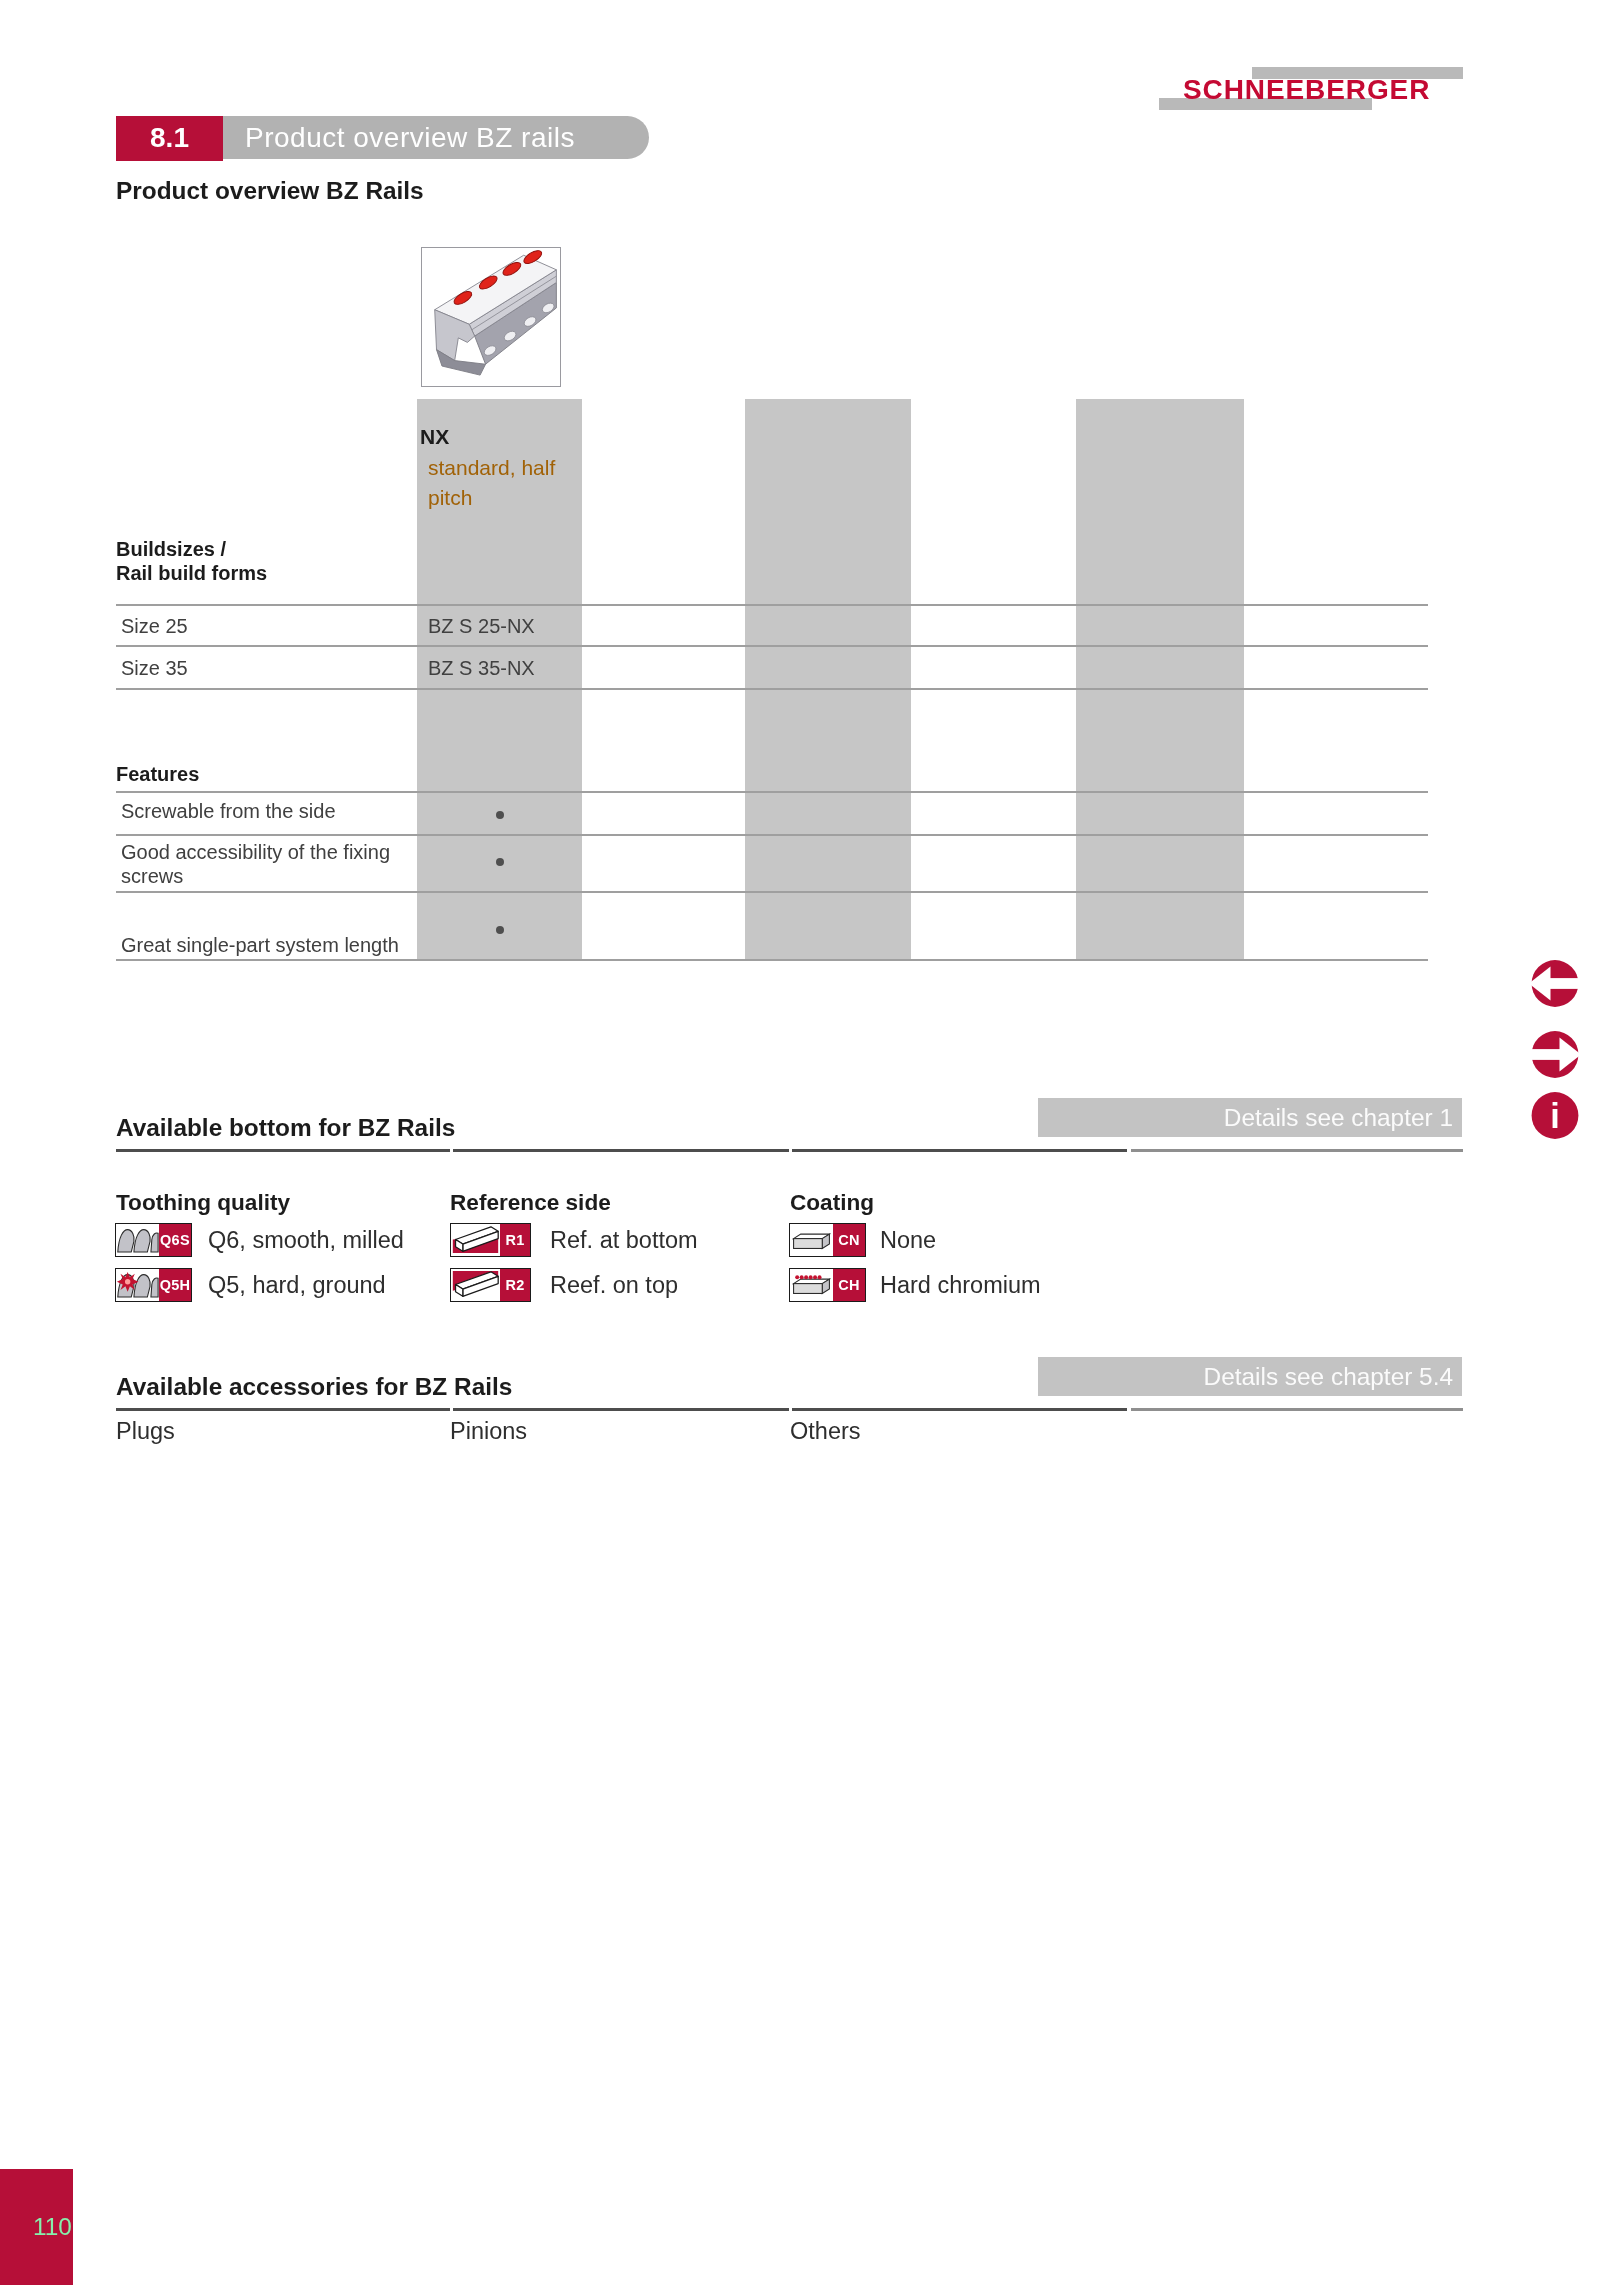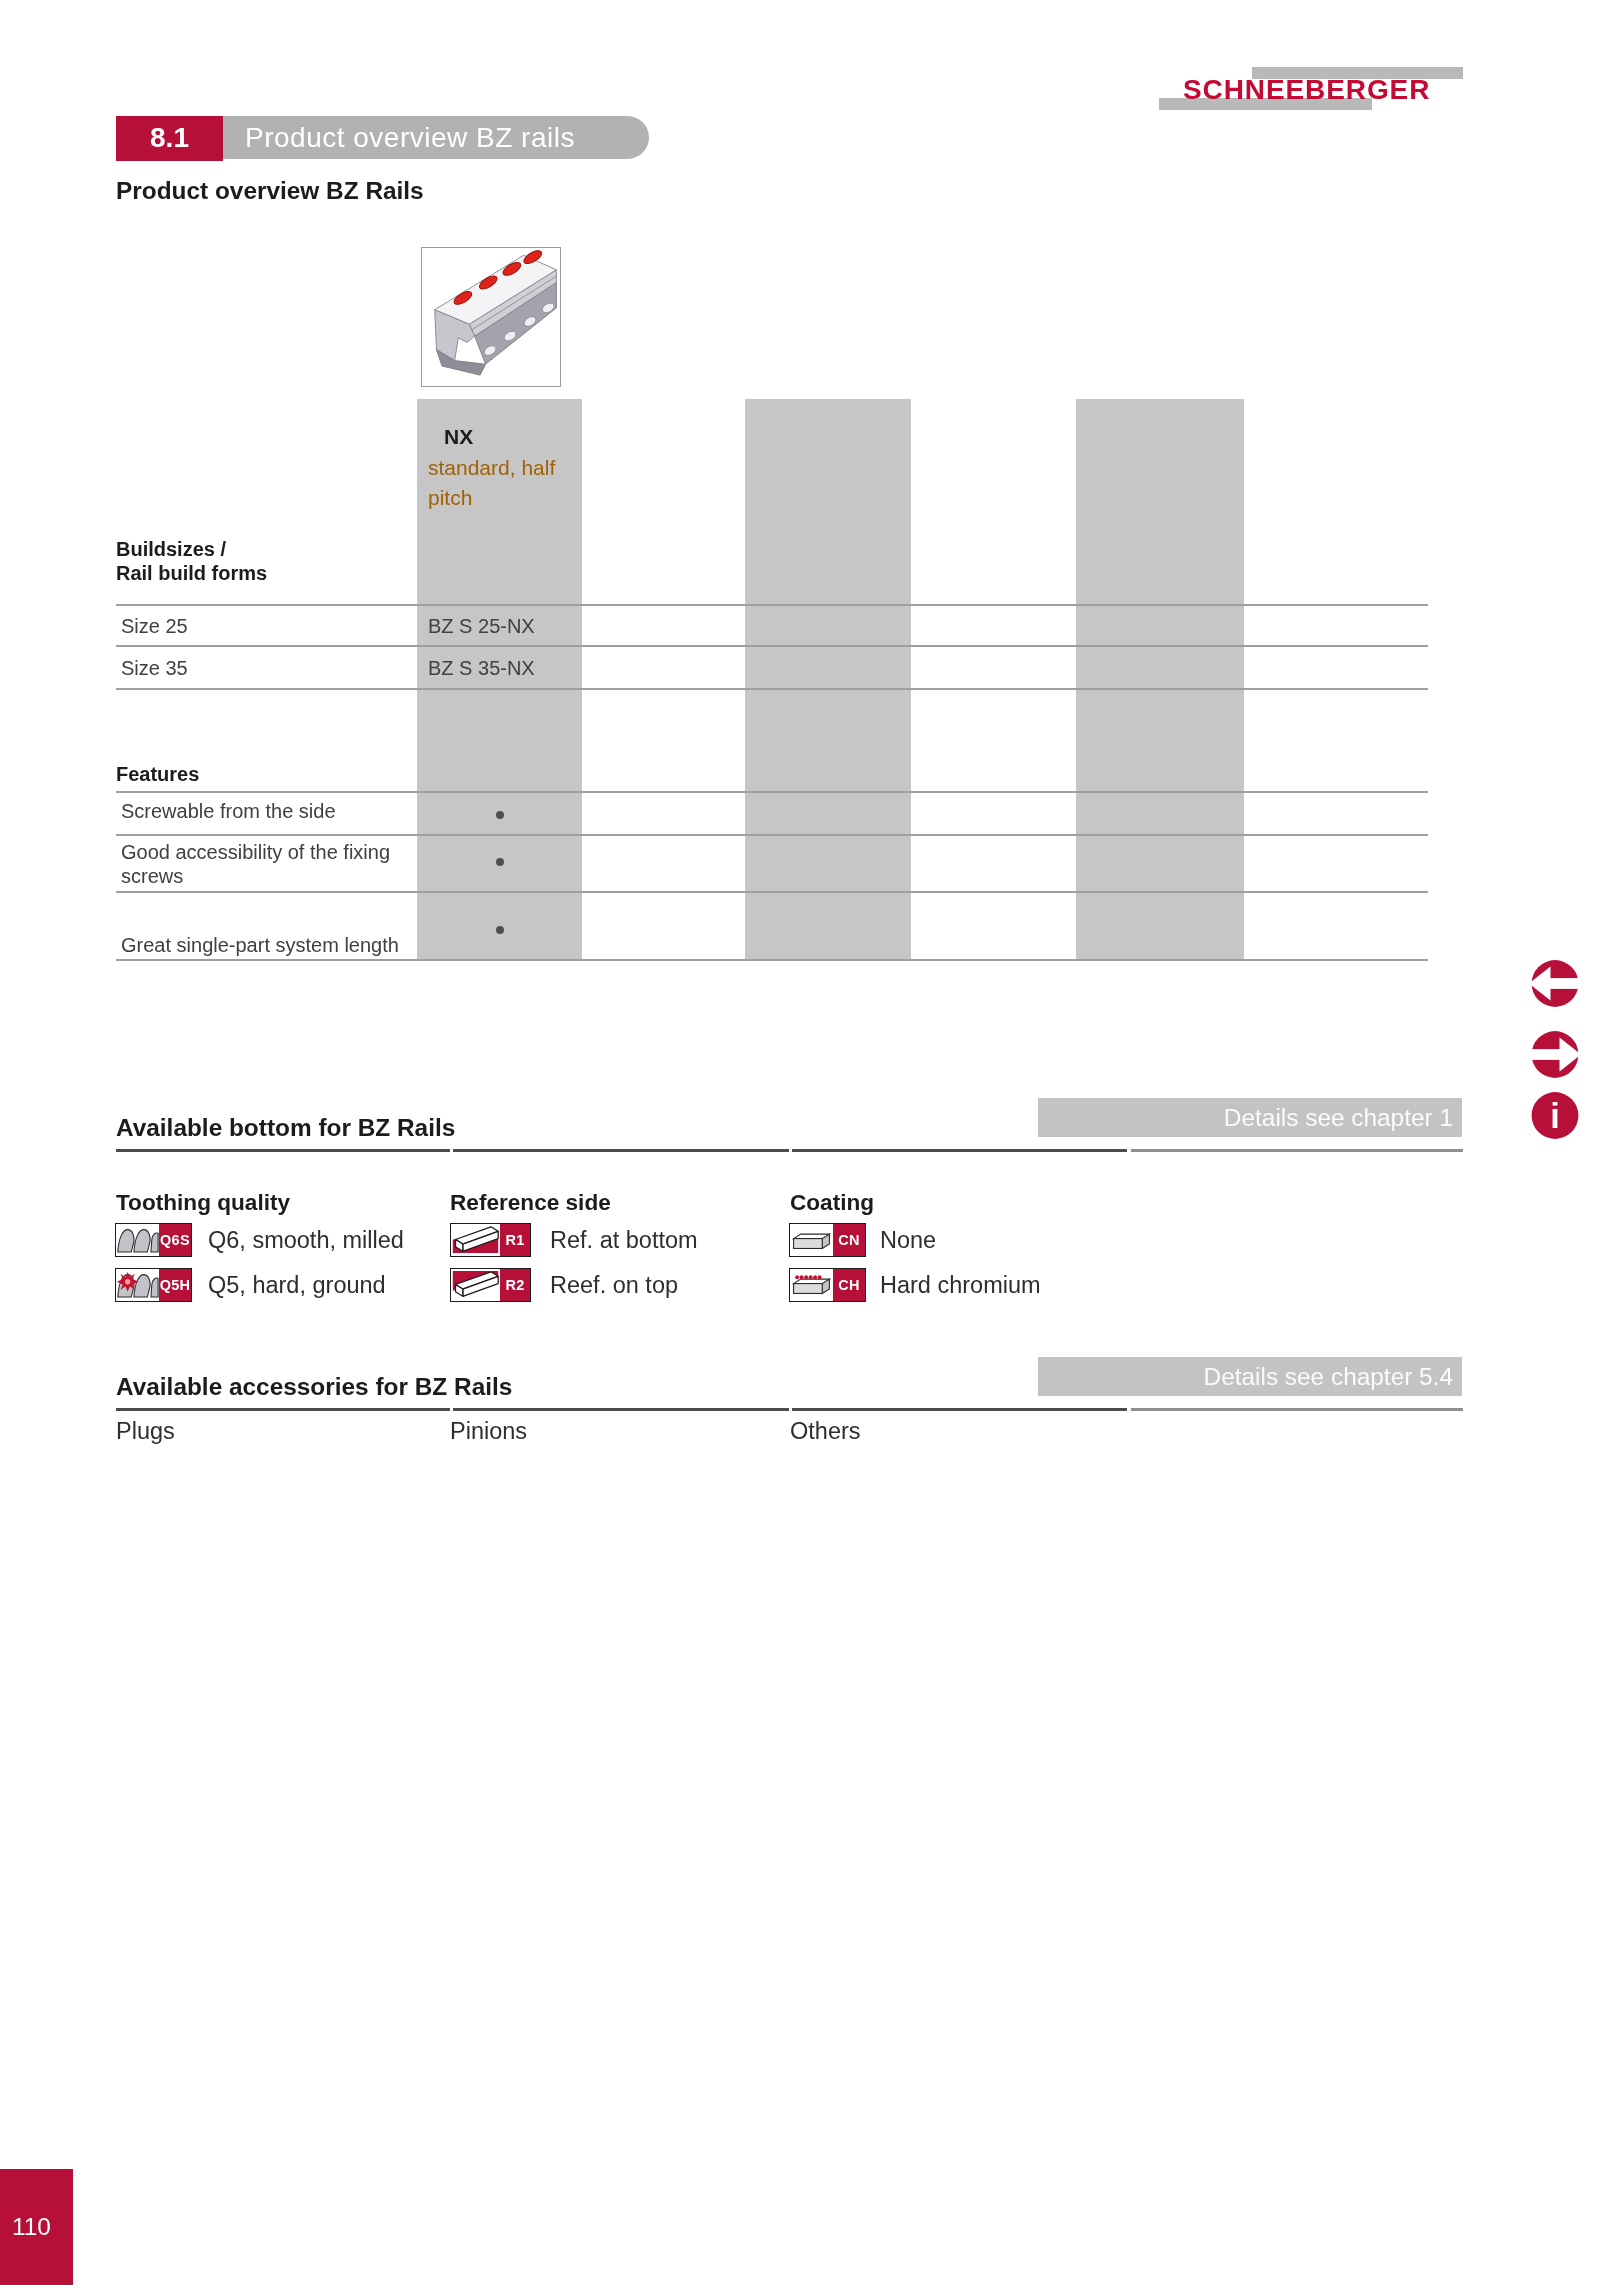--- a/index.html
+++ b/index.html
@@ -15,21 +15,21 @@
     border-radius:0 22px 22px 0;font-size:28px;line-height:43px;padding-left:22px;
     box-sizing:border-box;letter-spacing:0.5px;}
   .subtitle{left:116px;top:177px;font-size:24.4px;font-weight:bold;color:#1c1c1c;}
   
   .logo-bar{background:#b9b9b9;height:11.8px;}
   .logo-text{left:1183px;top:74px;font-size:28px;font-weight:bold;color:#c40a33;letter-spacing:0.9px;}
   
   .prod-img{left:421px;top:247px;width:138px;height:138px;border:0.9px solid #9a9aa0;background:#fff;overflow:hidden;}
   
   .gcol{top:399px;height:560px;background:#c6c6c6;}
-  .nx-name{left:444px;top:425px;font-size:21px;font-weight:bold;color:#1c1c1c;}
+  .nx-name{left:420px;top:425px;font-size:21px;font-weight:bold;color:#1c1c1c;}
   .nx-desc{left:428px;top:453px;font-size:21px;line-height:30px;color:#a16207;width:145px;}
   
   .tbl-group{left:116px;top:537px;font-size:20px;font-weight:bold;line-height:24.4px;color:#1c1c1c;}
   .rule{height:1.8px;background:#9f9f9f;left:116px;width:1312px;}
   .row-label{left:121px;font-size:20px;color:#404040;}
   .row-value{left:428px;font-size:20px;color:#404040;}
   .features-h{left:116px;top:763px;font-size:20px;font-weight:bold;color:#1c1c1c;}
   .feat-label{left:121px;font-size:20px;line-height:23.5px;color:#404040;width:295px;}
   .bullet{width:8.1px;height:8.1px;border-radius:50%;background:#4f4f4f;left:496px;}
   
@@ -41,22 +41,22 @@
   .grp-title{font-size:22.6px;font-weight:bold;color:#1c1c1c;}
   .opt-item-label{font-size:23.5px;color:#2e2e2e;}
   .opt-icon{display:flex;align-items:stretch;border:1.8px solid #1b1b1b;background:#fff;box-sizing:border-box;height:34px;}
   .opt-icon svg{display:block;}
   .opt-code{background:#b60f38;color:#fff;font-weight:bold;font-size:14.5px;
     display:flex;align-items:center;justify-content:center;flex:1;letter-spacing:0.3px;}
   .acc-col{font-size:23.5px;color:#2e2e2e;}
   
   .nav-ico{left:1528px;width:54px;height:49px;}
   
-  .page-block{left:0;top:2169px;width:73px;height:116px;background:#b60f38;color:#ffffff;
-    font-size:24.4px;display:flex;align-items:center;padding-left:12px;box-sizing:border-box;}
+  .page-block{left:0;top:2169px;width:73px;height:116px;background:#b60f38;color:#86efac;
+    font-size:24.4px;display:flex;align-items:center;padding-left:33px;box-sizing:border-box;}
 </style>
 </head>
 <body>
 
 <div id="canvas">
 
   <div class="abs sec-badge">8.1</div>
   <div class="abs sec-pill">Product overview BZ rails</div>
   <div class="abs subtitle">Product overview BZ Rails</div>
 

